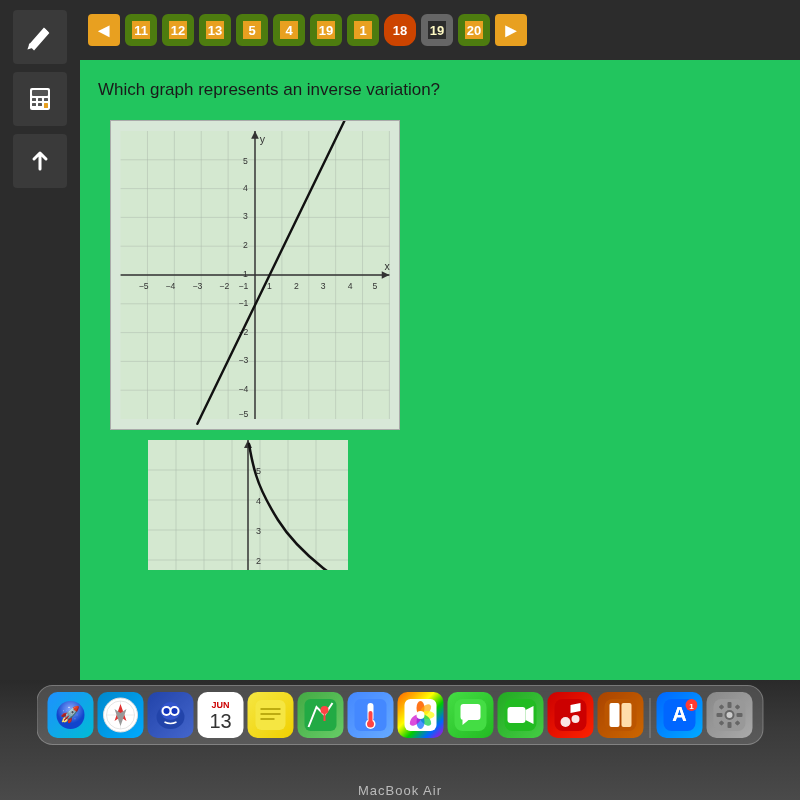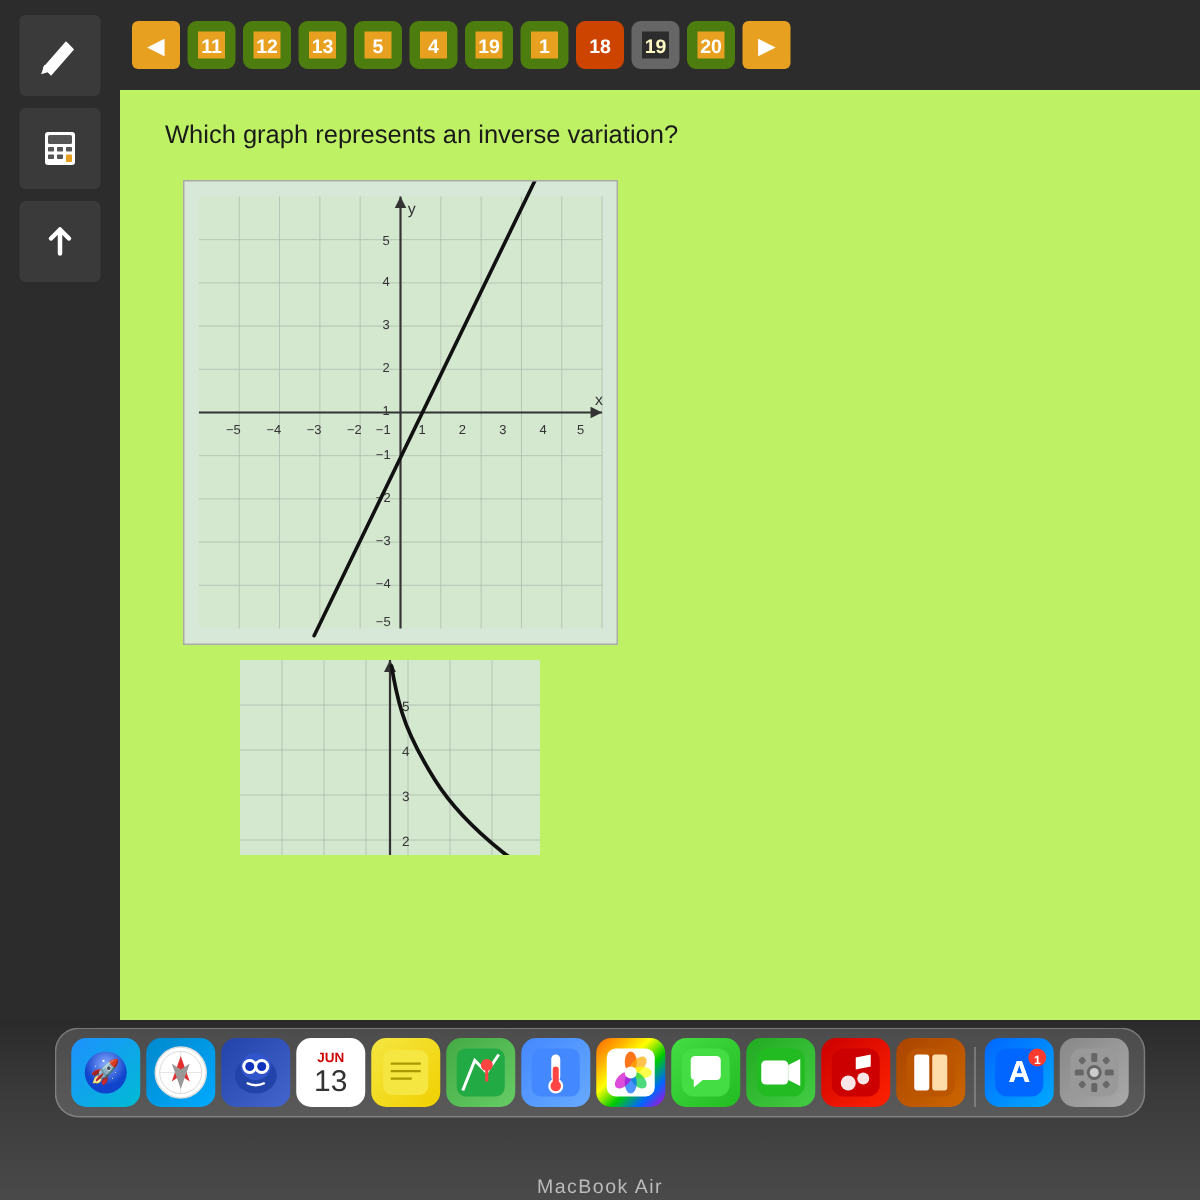--- a/index.html
+++ b/index.html
@@ -98,31 +98,32 @@
     .q-btn.inactive {
       background: transparent;
       color: #fef9c3;
       border-color: #666;
     }
 
     .q-btn.active-cursor {
       background: #cc4400;
       border-color: #cc4400;
       position: relative;
+      border-radius: 12px;
     }
 
     
     .content-area {
       position: absolute;
       top: 60px;
       left: 80px;
       right: 0;
       bottom: 0;
-      background: #bef264;
-      padding: 20px 30px;
+      background: #22c55e;
+      padding: 20px 18px;
       overflow-y: auto;
     }
 
     .question-text {
       font-size: 17px;
       color: #1a1a1a;
       margin-bottom: 20px;
       font-weight: 400;
     }
 

